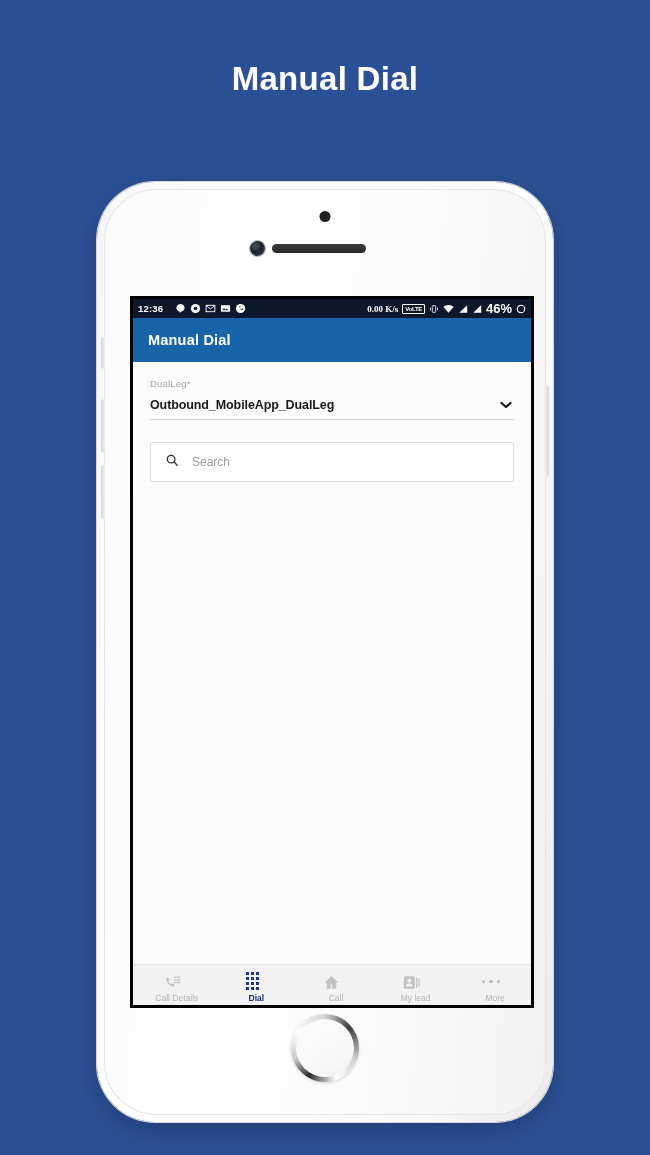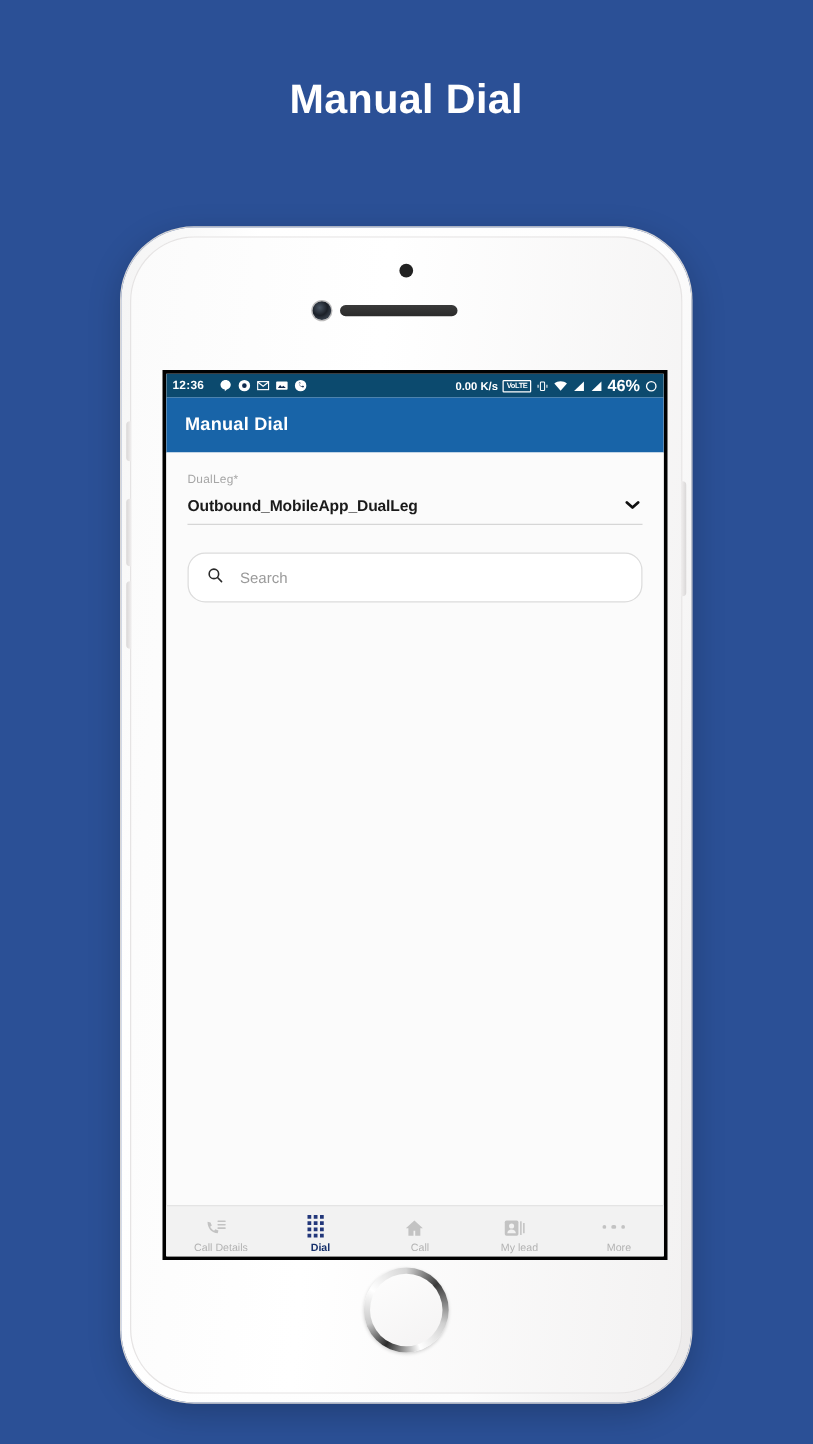--- a/index.html
+++ b/index.html
@@ -75,32 +75,32 @@
     position:absolute; left:26px; top:107px;
     width:404px; height:712px;
     background:#fbfbfb;
     border:3px solid #000000;
     overflow:hidden;
   }
 
   
   .statusbar {
     height:19px; width:100%;
-    background:#0c4a6e;
+    background:#0f172a;
     display:flex; align-items:center;
     padding:0 5px;
     color:#ffffff;
     font-size:9px;
     gap:12px;
   }
   .sb-time { font-size:9.5px; font-weight:bold; letter-spacing:0.2px; }
   .sb-left-icons { display:flex; align-items:center; gap:4px; }
   .sb-spacer { flex:1; }
   .sb-right { display:flex; align-items:center; gap:4px; }
-  .sb-speed { font-size:9px; font-weight:bold; }
+  .sb-speed { font-size:9px; font-weight:bold;font-family:Liberation Serif, serif; }
   .volte-badge {
     border:1px solid #ffffff; border-radius:1px;
     font-size:6px; font-weight:bold; line-height:8px;
     padding:0 2px; letter-spacing:-0.3px;
   }
   .sb-batt { font-size:13px; font-weight:bold; }
   .ic { display:inline-block; }
 
   
   .appbar {
@@ -122,21 +122,21 @@
     padding-bottom:7px;
     gap:7px;
   }
   .select-value { font-size:12.5px; font-weight:bold; color:#1a1a1a; letter-spacing:-0.1px; }
   .chevron { font-size:11px; color:#111111; line-height:1; padding-right:2px; }
 
   .search-wrap { padding:22px 17px 0 17px; }
   .search-box {
     height:40px;
     border:1px solid #dcdcdc;
-    border-radius:14px;
+    border-radius:3px;
     background:#ffffff;
     display:flex; align-items:center;
     padding:0 14px; gap:13px;
   }
   .search-text { font-size:12px; color:#9a9a9a; }
 
   .buttons-row {
     display:flex; gap:22px;
     padding:40px 17px 0 17px;
   }

